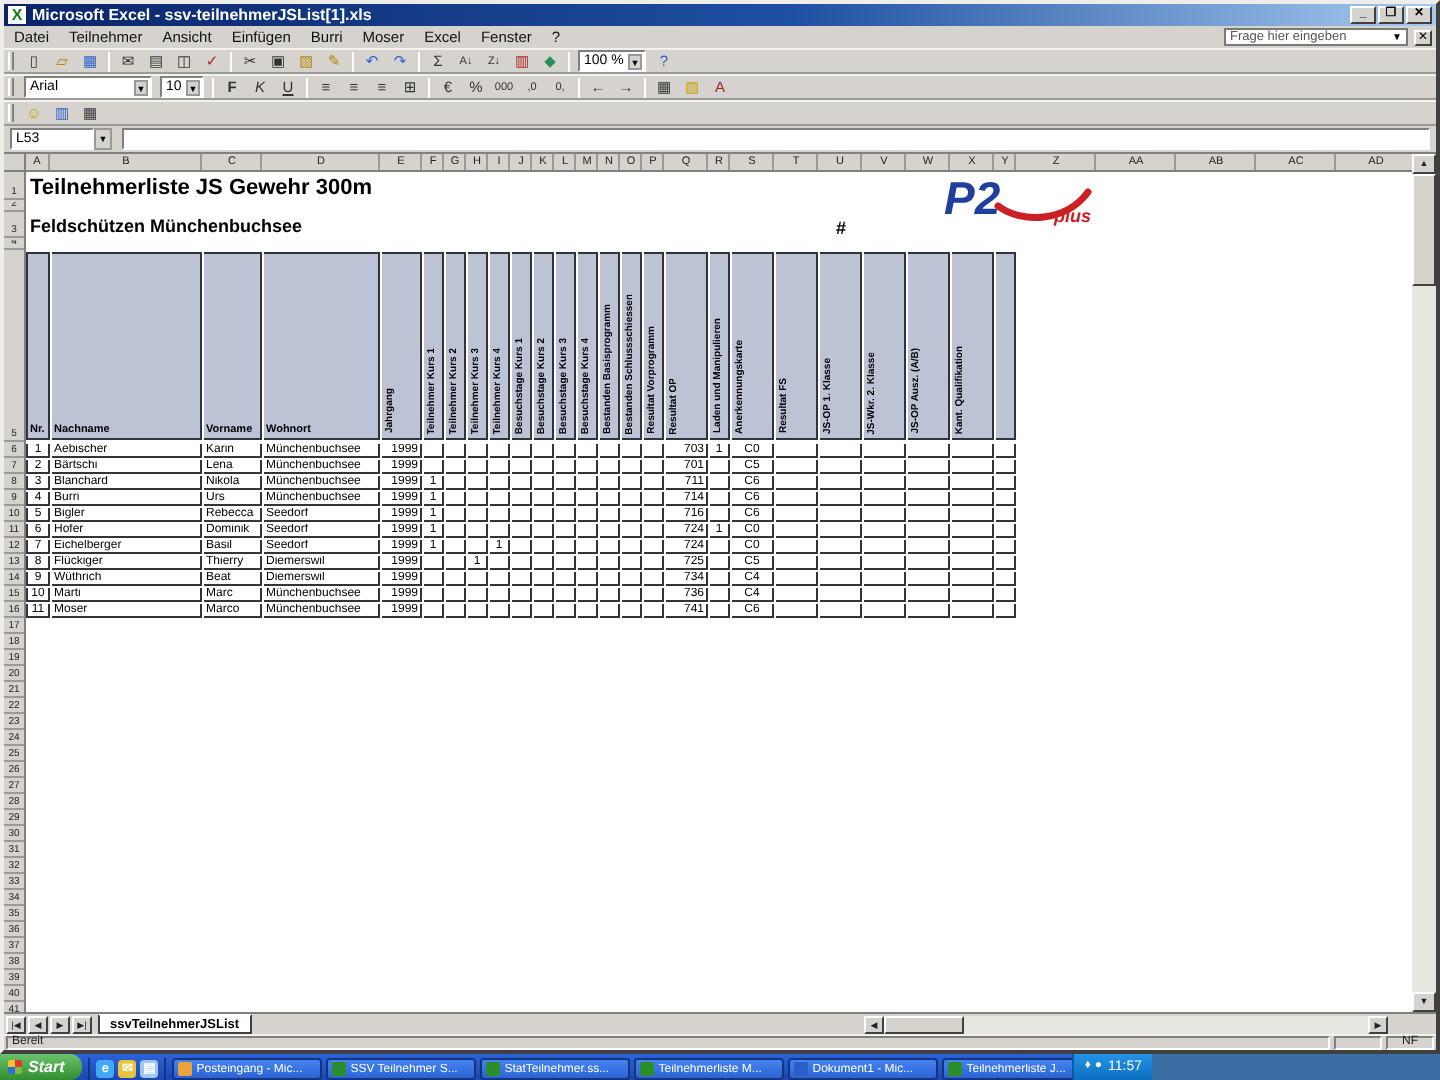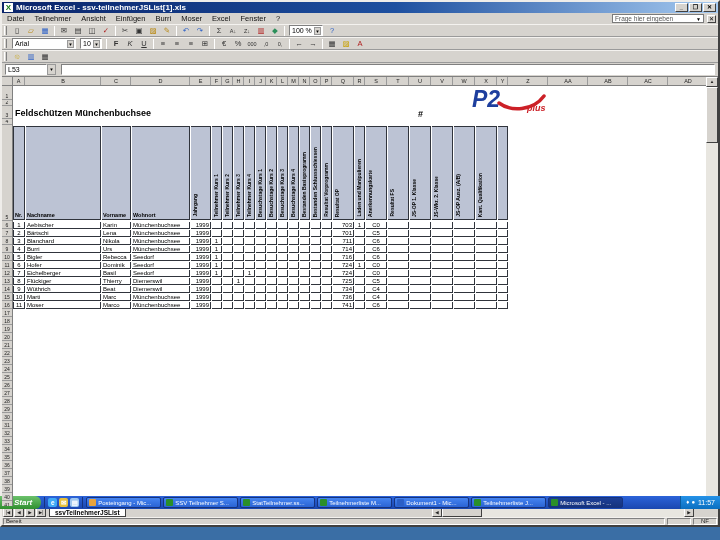--- a/index.html
+++ b/index.html
@@ -62,21 +62,21 @@
   .sheettab{height:10px;background:#fff;border:1px solid #404040;border-top:1px solid #fff;font-size:6.5px;font-weight:bold;padding:0 5px;line-height:9px;margin-left:2px;white-space:nowrap}
   .hscroll{position:absolute;left:430px;top:1px;width:262px;height:9px;background:#e8e6e0;display:flex}
   .h-btn{width:10px;height:9px;background:#d6d3ce;border:1px solid;border-color:#fff #404040 #404040 #fff;font-size:4.5px;text-align:center;line-height:7px;color:#222}
   .hthumb{width:40px;height:9px;background:#d6d3ce;border:1px solid;border-color:#fff #404040 #404040 #fff}
   .sizegrip{position:absolute;right:0;top:0;width:12px;height:10px;background:#d6d3ce}
   
   .statusbar{position:absolute;left:0;top:515px;right:0;height:8px;background:#d6d3ce;border-top:1px solid #f4f2ef;display:flex;align-items:center;font-size:6px;color:#222;padding:0 1px;gap:2px}
   .st-left{flex:1;height:7px;border:1px solid;border-color:#808080 #fff #fff #808080;padding:0 2px;line-height:5px}
   .st-pan{width:24px;height:7px;border:1px solid;border-color:#808080 #fff #fff #808080;text-align:center;line-height:5px}
   
-  .taskbar{position:absolute;left:0;top:496px;width:720px;height:13px;background:linear-gradient(#2c63d9,#1a47b0);display:flex;align-items:center;overflow:hidden}
+  .taskbar{position:absolute;left:0;top:527px;width:576px;height:13px;background:linear-gradient(#2c63d9,#1a47b0);display:flex;align-items:flex-end;overflow:hidden}
   .startbtn{height:13px;background:linear-gradient(#6cc26c,#2f8f2f);color:#fff;font-weight:bold;font-style:italic;font-size:8px;padding:0 9px 0 4px;border-radius:0 6px 6px 0;display:flex;align-items:center;gap:3px;flex:none}
   .start-flag{width:7px;height:7px;border-radius:1px;background:conic-gradient(#e03b2f 0 25%,#7bbd42 0 50%,#2f6fd3 0 75%,#f4c430 0)}
   .ql{display:flex;gap:2px;margin:0 3px;padding:0 3px;border-left:1px solid #16337e;border-right:1px solid #16337e;align-items:center;height:11px;flex:none}
   .ql-ic{width:9px;height:9px;border-radius:2px;font-size:6.5px;color:#fff;text-align:center;line-height:9px;font-weight:bold}
   .tk-btn{height:11px;flex:0 0 75px;margin-right:2px;background:linear-gradient(#4584f0,#2a63d4);border:1px solid #16337e;border-radius:2px;color:#fff;font-size:6px;display:flex;align-items:center;padding:0 2px;gap:2px;overflow:hidden;white-space:nowrap}
   .tk-btn.active{background:linear-gradient(#1c3f96,#16337e)}
   .tk-ic{width:7px;height:7px;flex:none;border-radius:1px}
   .tk-label{overflow:hidden}
   .tray{margin-left:auto;height:13px;background:linear-gradient(#2592e8,#0b6fc0);border-left:1px solid #0a5a9e;display:flex;align-items:center;padding:0 5px;gap:3px;color:#fff;font-size:7px;flex:none}
   .tray-ic{font-size:6px;line-height:7px}
@@ -264,20 +264,21 @@
           <div class="rowh" style="top: 360px; height: 7px;">34</div>
           <div class="rowh" style="top: 368px; height: 7px;">35</div>
           <div class="rowh" style="top: 376px; height: 7px;">36</div>
           <div class="rowh" style="top: 384px; height: 7px;">37</div>
           <div class="rowh" style="top: 392px; height: 7px;">38</div>
           <div class="rowh" style="top: 400px; height: 7px;">39</div>
           <div class="rowh" style="top: 408px; height: 7px;">40</div>
           <div class="rowh" style="top: 416px; height: 7px;">41</div>
         </div>
       <div id="cells">
+        <div class="sheet-title">Teilnehmerliste JS Gewehr 300m</div>
         <div class="sheet-subtitle">Feldschützen Münchenbuchsee</div>
         <div class="hash">#</div>
         <svg class="logo" width="95" height="26" viewBox="0 0 95 26">
           <text x="1" y="20" font-size="23" font-weight="bold" font-style="italic" fill="#1e3f9e">P2</text>
           <path d="M28 16 C40 25 62 24 73 9" stroke-width="3.5" fill="none" stroke-linecap="round" stroke="#cc2027"></path>
           <text x="56" y="24" font-size="9" font-weight="bold" font-style="italic" fill="#cc2027">plus</text>
         </svg>
       <div class="hcell first" style="left: 0px; top: 40px; width: 12px; height: 94px;">
             <div class="hlabel">Nr.</div>
           </div>

